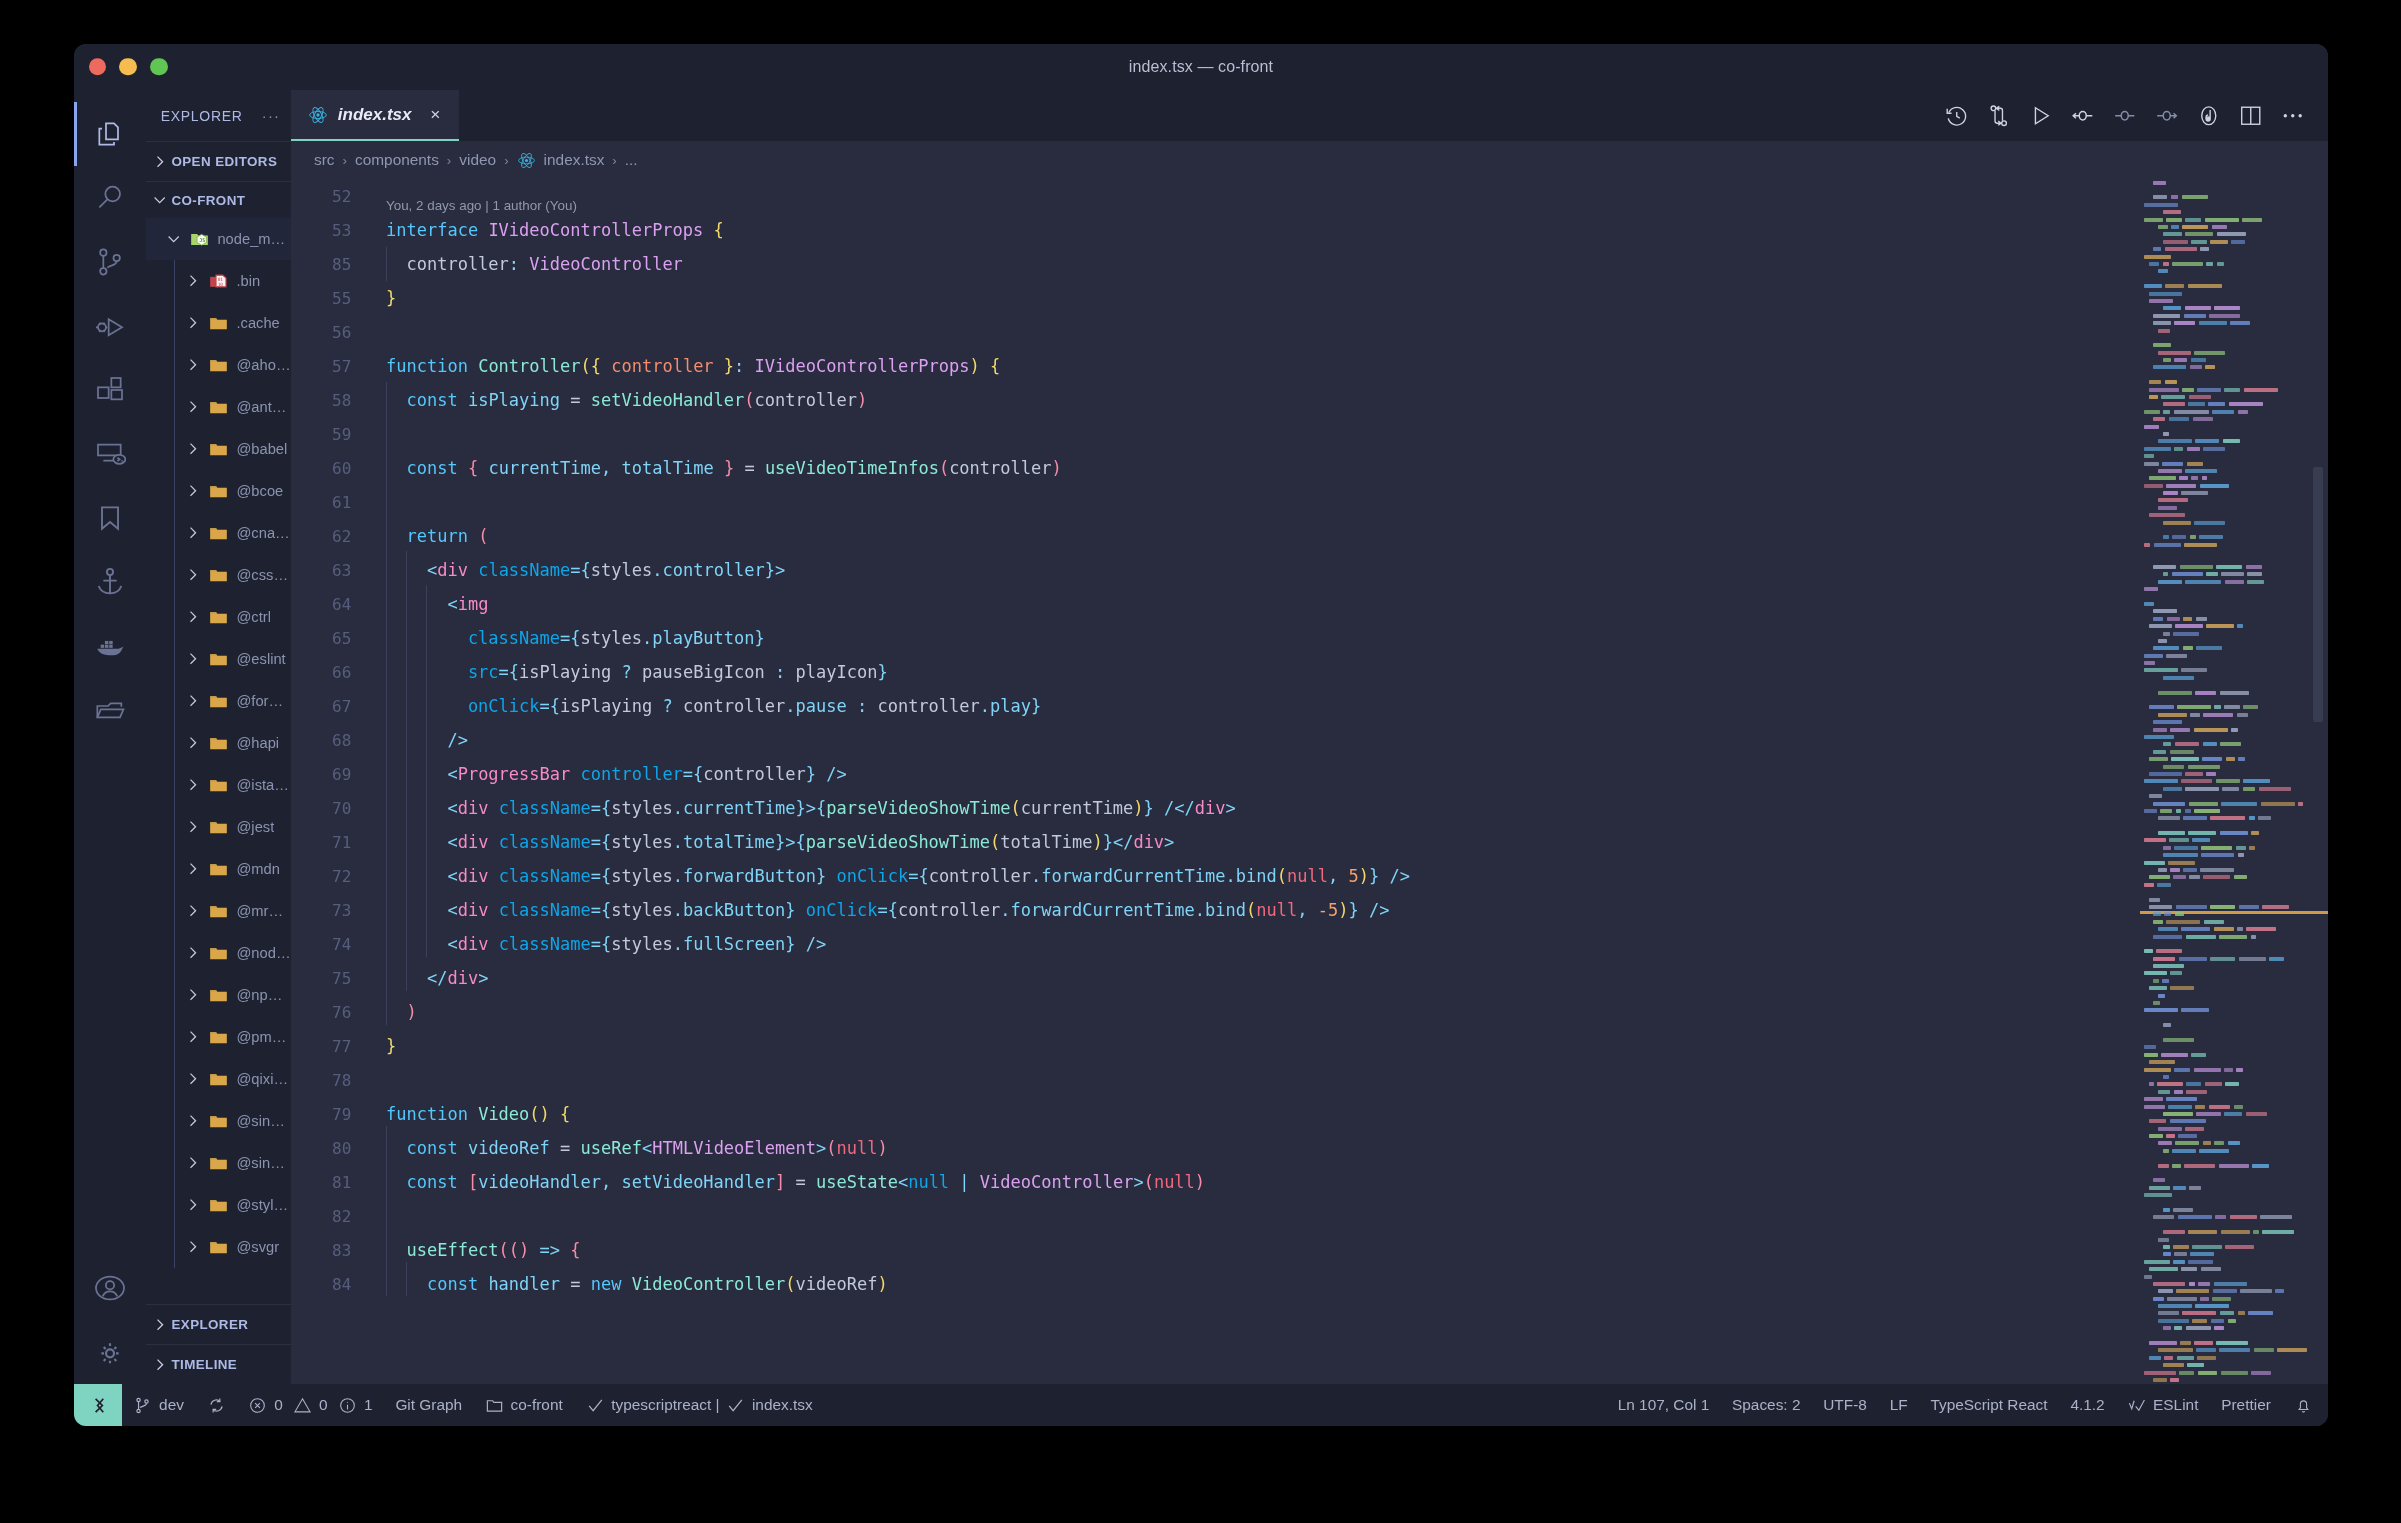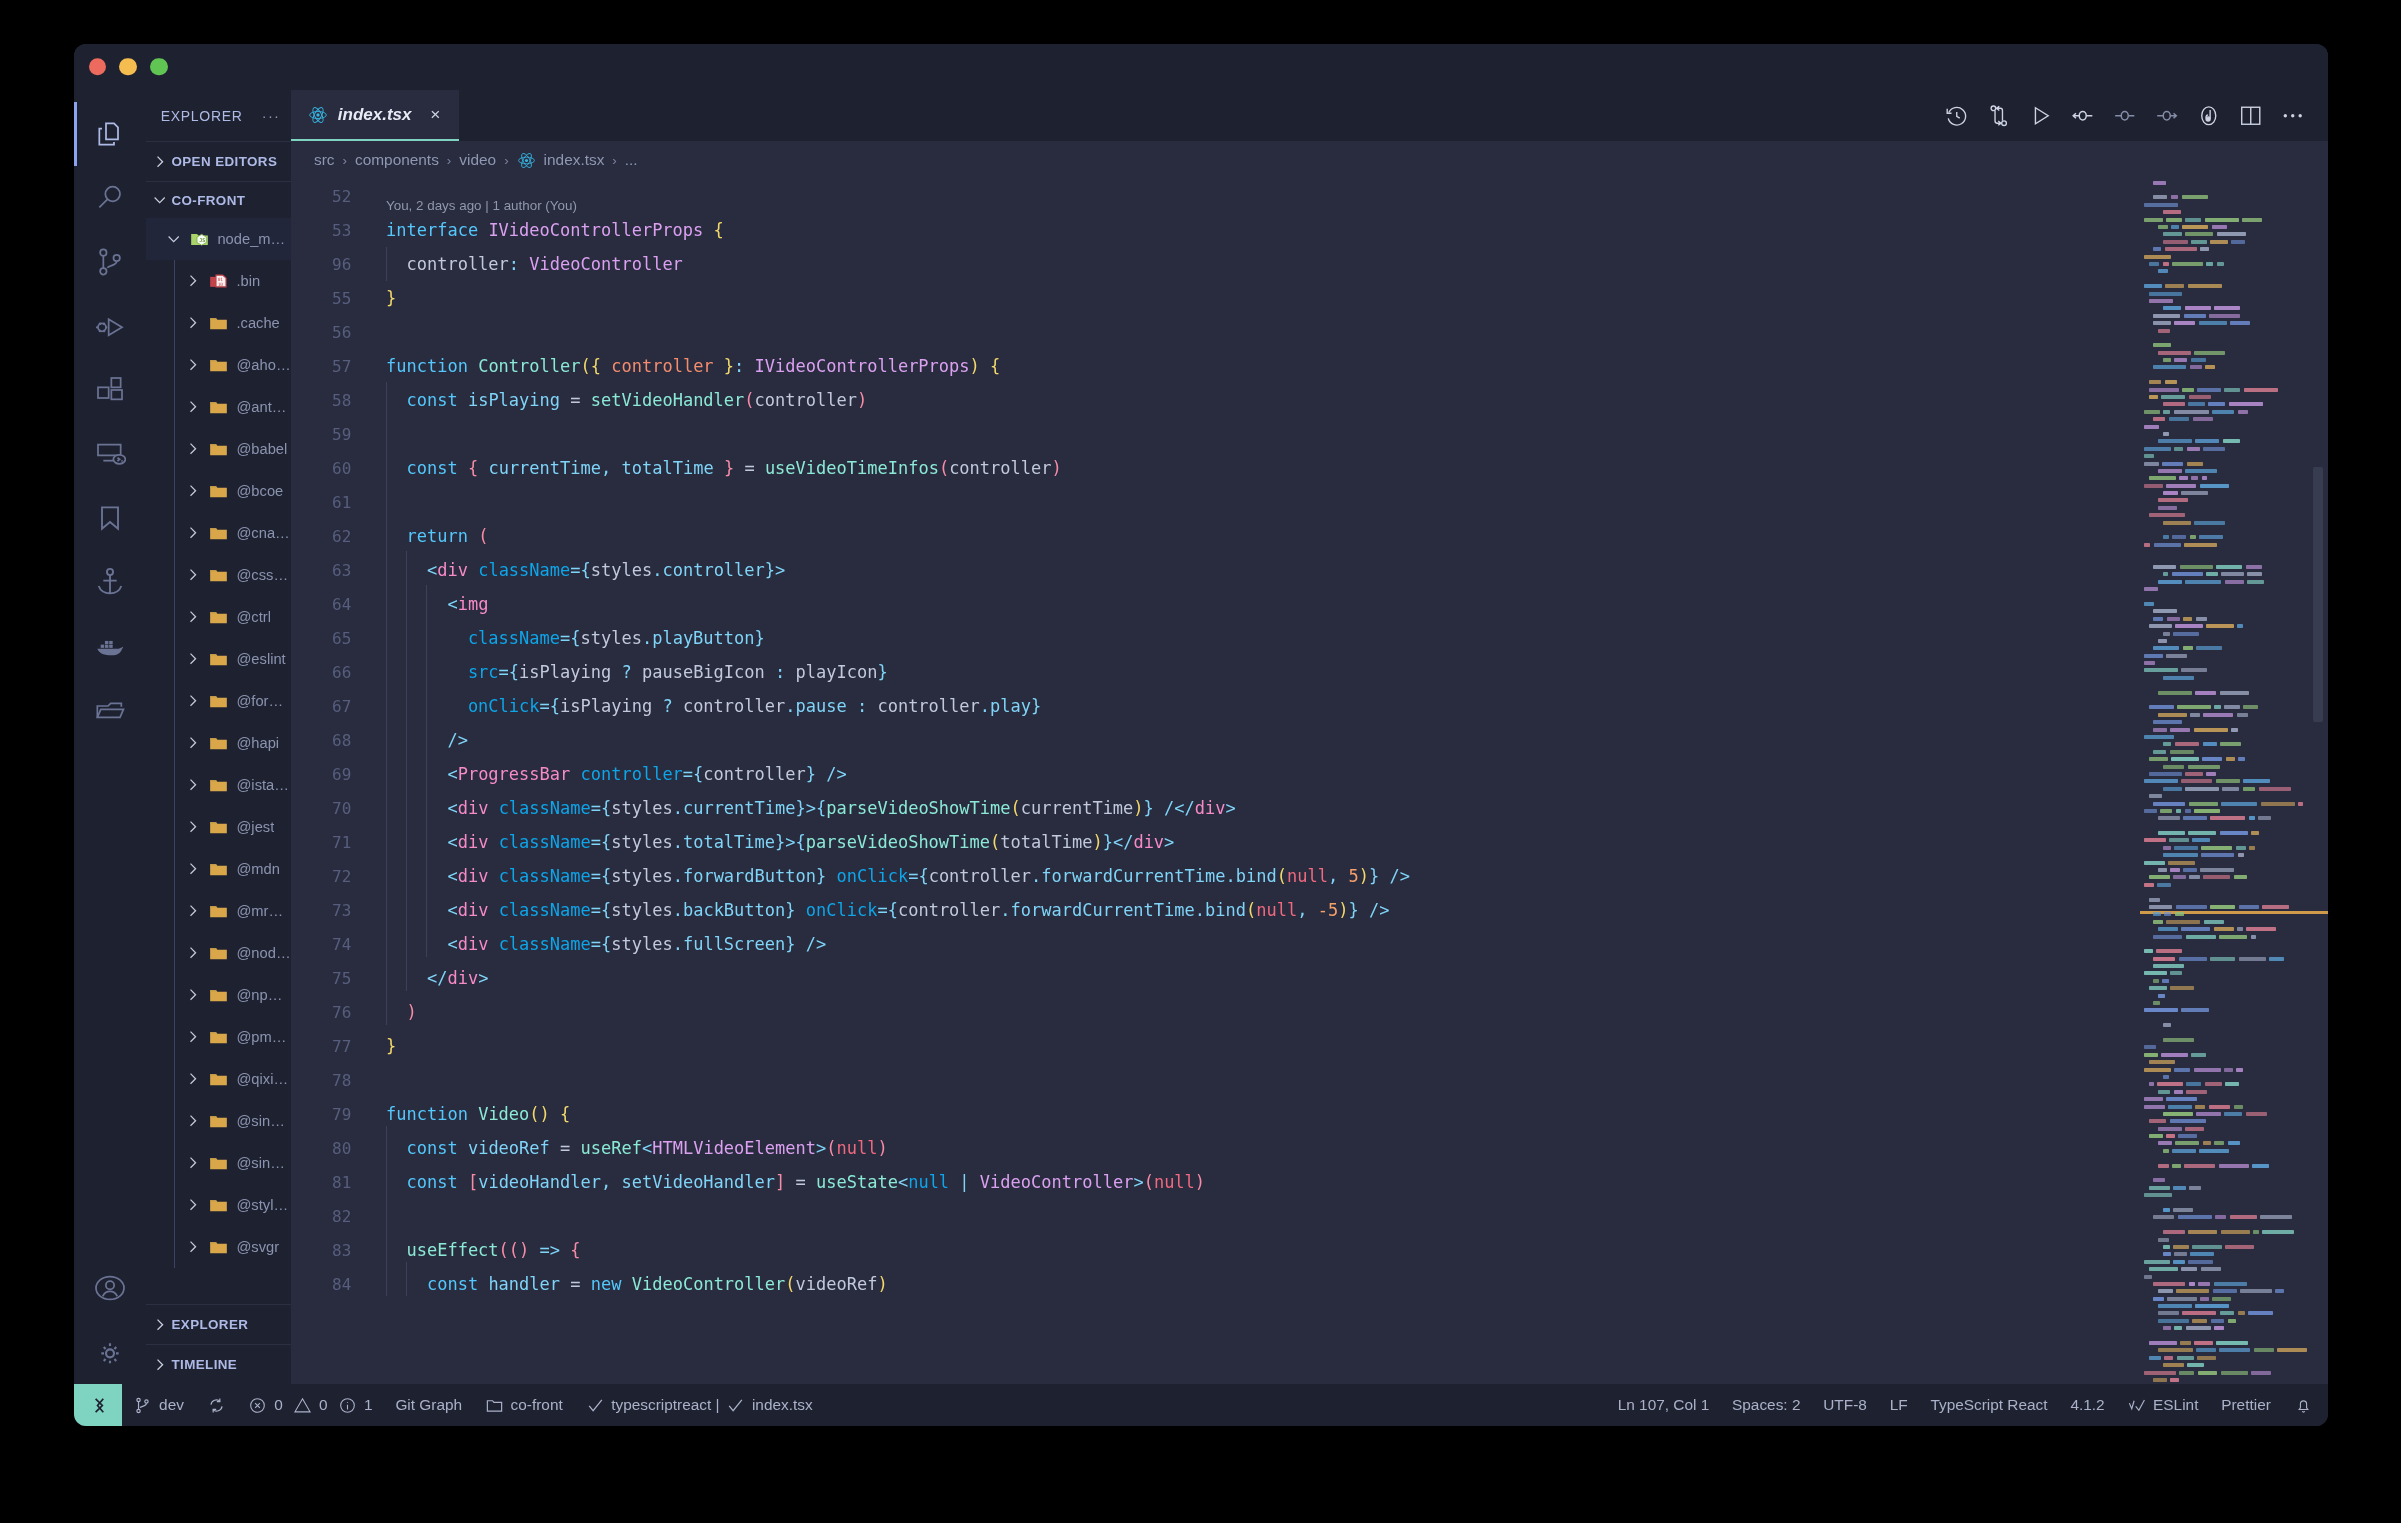--- a/index.html
+++ b/index.html
@@ -210,20 +210,21 @@
 <body>
 
 <div id="window">
 
   <div id="titlebar">
     <div class="traffic">
       <span style="background:#ed6a5e"></span>
       <span style="background:#f5bd4f"></span>
       <span style="background:#61c554"></span>
     </div>
+    <div id="tl-title">index.tsx — co-front</div>
   </div>
 
   <div id="bodyrow">
 
     <div id="activitybar">
       <div class="act active">
         <span>
             <svg viewBox="0 0 24 24" fill="none" stroke="currentColor" stroke-width="1.3">
               <path d="M9 4h6l3 3v9H9z"></path>
               <path d="M6 8H4v12h11v-2"></path>
@@ -821,21 +822,21 @@
             </svg></span>
           <span>index.tsx</span>
           <span class="sep">›</span>
           <span>...</span>
         </div>
 
       <div id="codearea">
         <div id="codepane">
             <div class="cline"><span class="lnum">52</span><span class="ccontent"></span></div>
             <div class="cline"><span class="lnum">53</span><span class="ccontent"><span class="kw">interface</span><span class="var"> </span><span class="typ">IVideoControllerProps</span><span class="var"> </span><span class="br1">{</span></span></div>
-            <div class="cline"><span class="lnum">96</span><span class="ccontent"><span class="var">  controller</span><span class="punc">:</span><span class="var"> </span><span class="typ">VideoController</span></span></div>
+            <div class="cline"><span class="lnum">85</span><span class="ccontent"><span class="var">  controller</span><span class="punc">:</span><span class="var"> </span><span class="typ">VideoController</span></span></div>
             <div class="ig" style="left: 95px; top: 68px; height: 34px; bottom: auto;"></div>
             <div class="cline"><span class="lnum">55</span><span class="ccontent"><span class="br1">}</span></span></div>
             <div class="cline"><span class="lnum">56</span><span class="ccontent"></span></div>
             <div class="cline"><span class="lnum">57</span><span class="ccontent"><span class="kw">function</span><span class="var"> </span><span class="fn">Controller</span><span class="br1">(</span><span class="br1">{</span><span class="var"> </span><span class="param">controller</span><span class="var"> </span><span class="br1">}</span><span class="punc">:</span><span class="var"> </span><span class="typ">IVideoControllerProps</span><span class="br1">)</span><span class="var"> </span><span class="br1">{</span></span></div>
             <div class="cline"><span class="lnum">58</span><span class="ccontent"><span class="kw">  const</span><span class="var"> </span><span class="prop">isPlaying</span><span class="var"> </span><span class="op">=</span><span class="var"> </span><span class="fn">setVideoHandler</span><span class="br2">(</span><span class="var">controller</span><span class="br2">)</span></span></div>
             <div class="ig" style="left: 95px; top: 203px; height: 34px; bottom: auto;"></div>
             <div class="cline"><span class="lnum">59</span><span class="ccontent"></span></div>
             <div class="ig" style="left: 95px; top: 237px; height: 34px; bottom: auto;"></div>
             <div class="cline"><span class="lnum">60</span><span class="ccontent"><span class="kw">  const</span><span class="var"> </span><span class="br2">{</span><span class="var"> </span><span class="prop">currentTime</span><span class="punc">,</span><span class="var"> </span><span class="prop">totalTime</span><span class="var"> </span><span class="br2">}</span><span class="var"> </span><span class="op">=</span><span class="var"> </span><span class="fn">useVideoTimeInfos</span><span class="br2">(</span><span class="var">controller</span><span class="br2">)</span></span></div>
             <div class="ig" style="left: 95px; top: 271px; height: 34px; bottom: auto;"></div>

